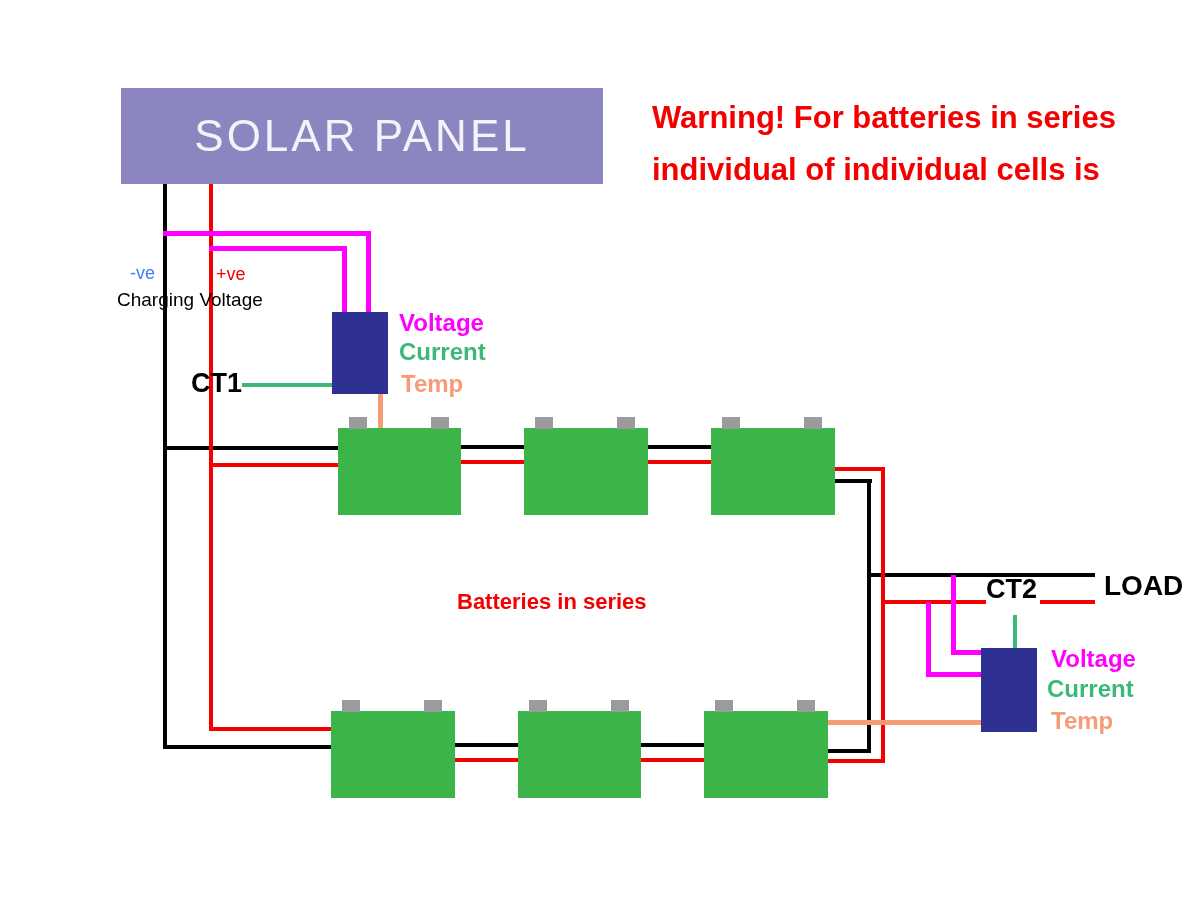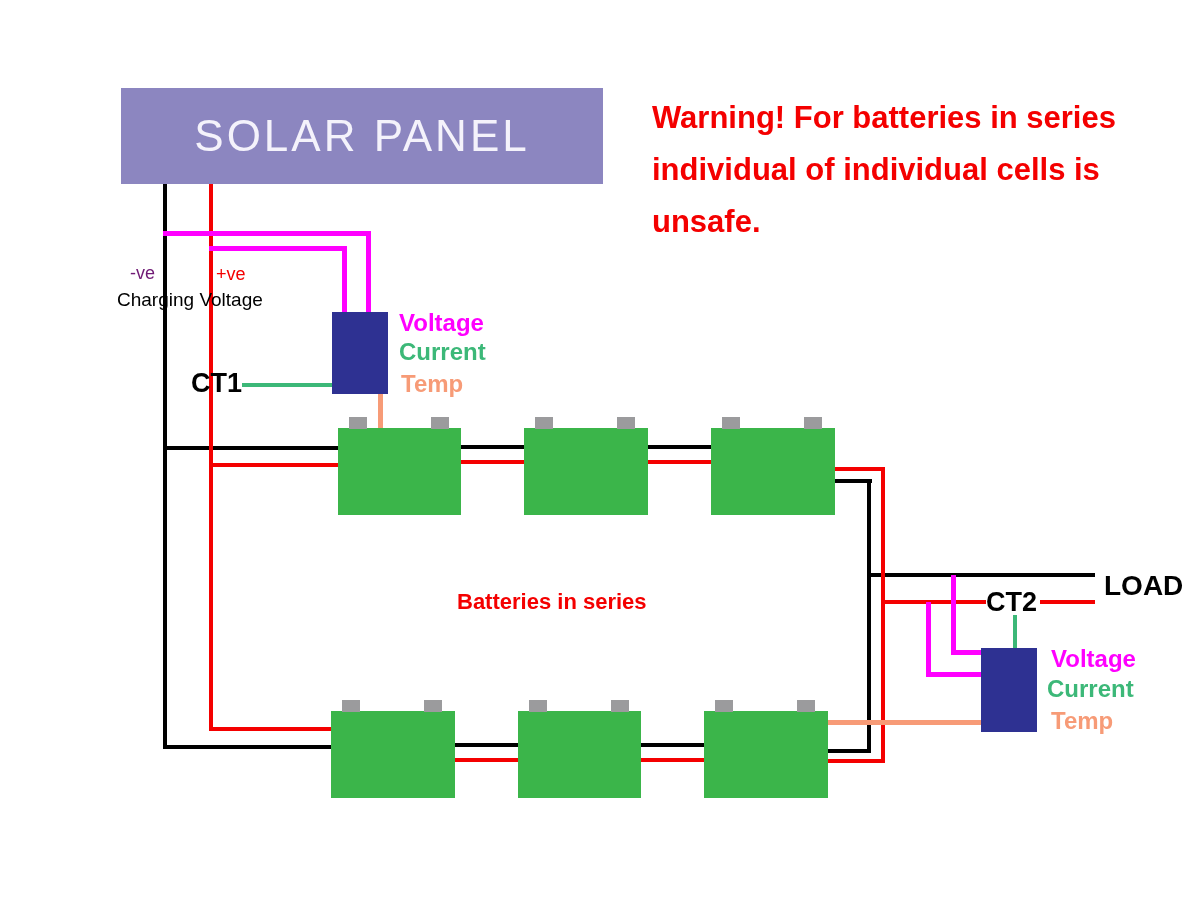--- a/index.html
+++ b/index.html
@@ -17,21 +17,21 @@
   .panel{
     position:absolute;left:81px;top:88px;width:482px;height:96px;background:#8c86c0;
     display:flex;align-items:center;justify-content:center;
   }
   .panel-label{color:#f4f2fb;font-size:44px;letter-spacing:3px;}
   .ctbox{position:absolute;background:#2e3192;}
   .battery{position:absolute;background:#3bb54a;height:87px;}
   .terminal{position:absolute;background:#9b9b9d;width:18px;height:12px;top:-11px;}
   .t1{left:11px;} .t2{left:93px;}
   .lbl{position:absolute;white-space:nowrap;}
-  .small{font-size:18px;color:#701a75;}
+  .small{font-size:18px;color:#3b82f6;}
   .balancer{font-size:19px;color:#000;}
   .pos{color:#f40000;}
   .ct{font-size:27px;font-weight:bold;color:#000;}
   .load{font-size:28px;font-weight:bold;color:#000;}
   .mon{font-size:24px;font-weight:bold;}
   .mv{color:#ff00ff;} .mc{color:#3cb878;} .mt{color:#f79b77;}
   .warning{font-size:31px;font-weight:bold;color:#f40000;line-height:52px;}
   .caption{font-size:22px;font-weight:bold;color:#f40000;}
 </style>
 </head>
@@ -108,33 +108,32 @@
     <div class="terminal t2"></div>
   </div>
   <div class="battery" style="left:664px;top:711px;width:124px;">
     <div class="terminal t1"></div>
     <div class="terminal t2"></div>
   </div>
 
   <div class="lbl warning" style="left:612px;top:92px;">
     <span style="display:block;">Warning! For batteries in series</span>
     <span style="display:block;">individual of individual cells is</span>
-    <span style="display:block;">unsafe.</span>
   </div>
 
   <div class="lbl small" style="left:90px;top:263px;">-ve</div>
   <div class="lbl small pos" style="left:176px;top:264px;">+ve</div>
   <div class="lbl balancer" style="left:77px;top:289px;">Charging Voltage</div>
 
   <div class="lbl ct" style="left:151px;top:368px;">CT1</div>
   <div class="lbl mon mv" style="left:359px;top:309px;">Voltage</div>
   <div class="lbl mon mc" style="left:359px;top:338px;">Current</div>
   <div class="lbl mon mt" style="left:361px;top:370px;">Temp</div>
 
   <div class="lbl caption" style="left:417px;top:589px;">Batteries in series</div>
 
-  <div class="lbl ct" style="left:946px;top:587px;">CT2</div>
+  <div class="lbl ct" style="left:946px;top:574px;">CT2</div>
   <div class="lbl load" style="left:1064px;top:570px;">LOAD</div>
   <div class="lbl mon mv" style="left:1011px;top:645px;">Voltage</div>
   <div class="lbl mon mc" style="left:1007px;top:675px;">Current</div>
   <div class="lbl mon mt" style="left:1011px;top:707px;">Temp</div>
 
 </div>
 
 </body></html>

